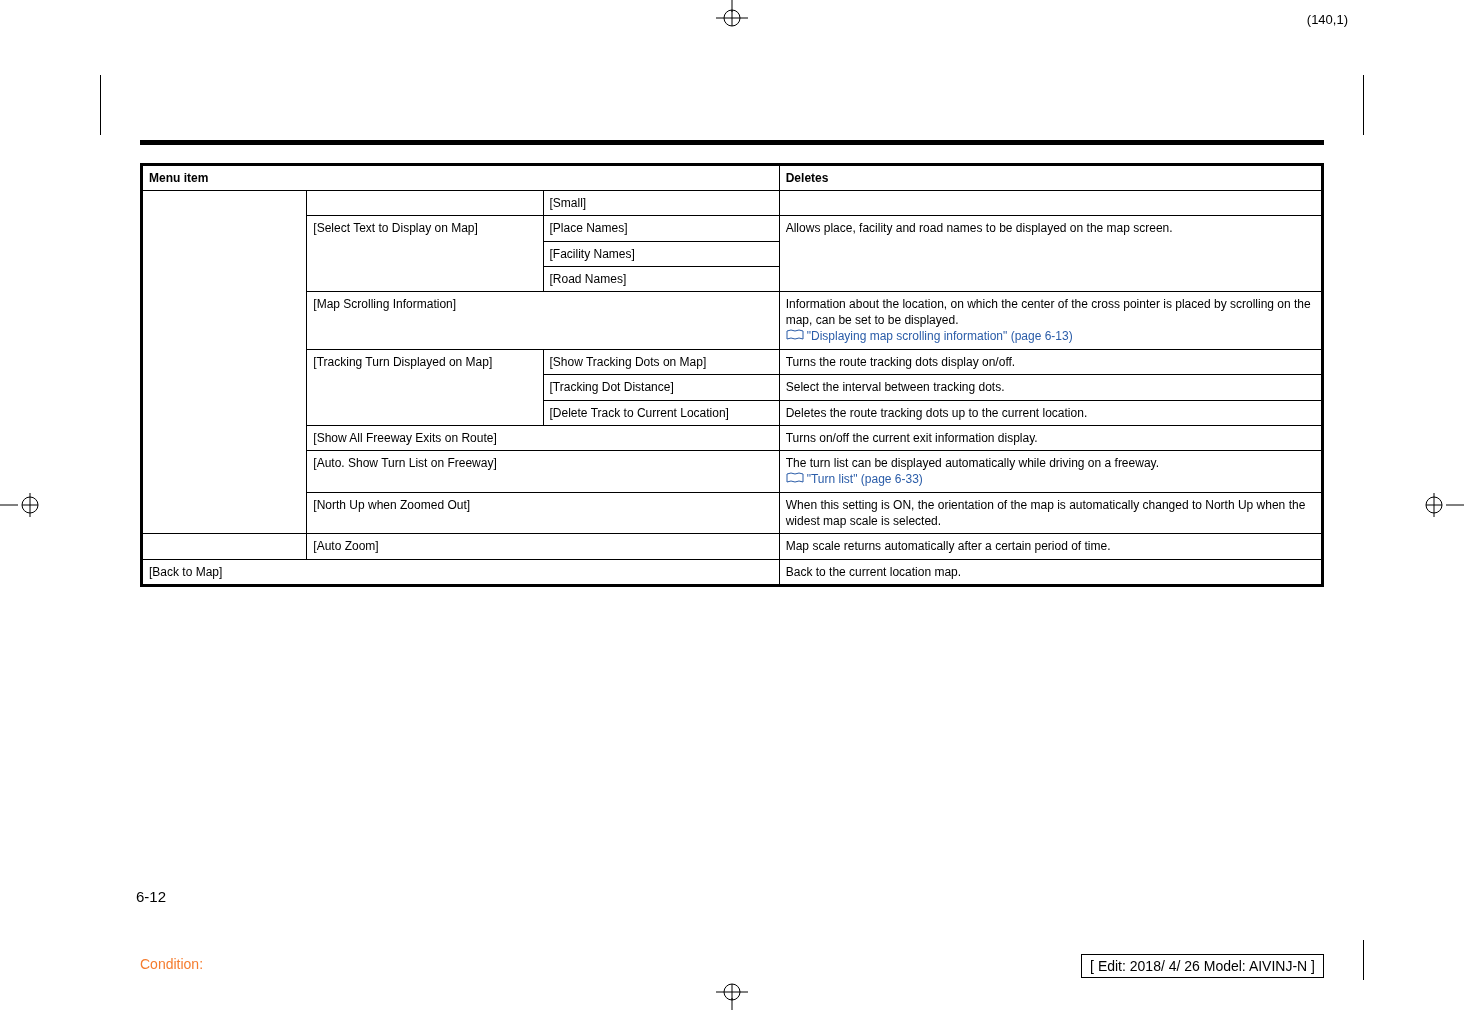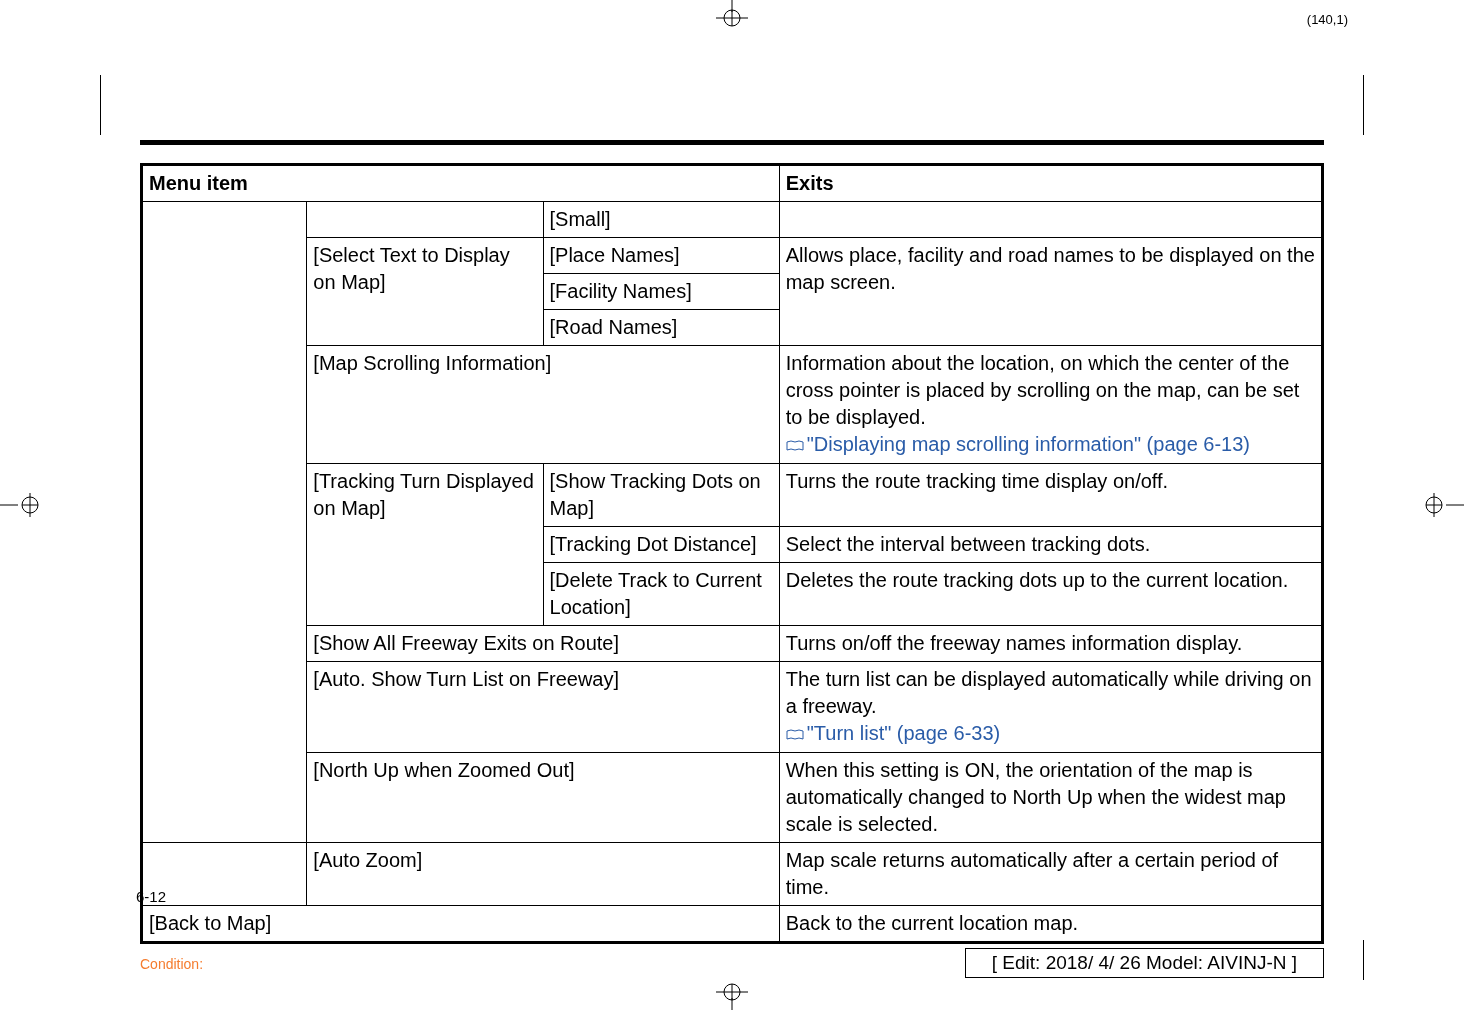--- a/index.html
+++ b/index.html
@@ -75,21 +75,21 @@
   .hr {
     border: none;
     border-top: 5px solid #000;
     margin: 0 0 18px 0;
   }
   table {
     width: 100%;
     border-collapse: collapse;
     border: 3px solid #000;
     table-layout: fixed;
-    font-size: 20px;
+    font-size: 12px;
   }
   col.c1 { width: 14%; }
   col.c2 { width: 20%; }
   col.c3 { width: 20%; }
   col.c4 { width: 46%; }
   th, td {
     border: 1px solid #000;
     padding: 4px 6px;
     vertical-align: top;
     text-align: left;
@@ -113,22 +113,22 @@
     left: 140px;
     bottom: 38px;
     font-size: 14px;
     color: #f57c2e;
   }
   .edit-box {
     position: absolute;
     right: 140px;
     bottom: 32px;
     border: 1px solid #000;
-    padding: 3px 26px;
-    font-size: 19px;
+    padding: 3px 8px;
+    font-size: 14px;
   }
   .side-tick-br {
     position: absolute;
     bottom: 30px;
     right: 100px;
     width: 2px;
     height: 40px;
     border-right: 1px solid #000;
   }
 </style>
@@ -180,21 +180,21 @@
   <table>
     <colgroup>
         <col class="c1">
         <col class="c2">
         <col class="c3">
         <col class="c4">
       </colgroup>
     <tbody>
         <tr>
       <th colspan="3">Menu item</th>
-      <th>Exits</th>
+      <th>Deletes</th>
     </tr>
 
     <tr>
       <td rowspan="11"></td>
       <td></td>
       <td>[Small]</td>
       <td></td>
     </tr>
 
     <tr>
@@ -217,34 +217,34 @@
           <svg width="18" height="12">
                 <path d="M1 10 L1 2 Q5 0 9 2 Q13 0 17 2 L17 10 Q13 8 9 10 Q5 8 1 10 Z" fill="none" stroke="#2a5ca8" stroke-width="1"></path>
               </svg>
         </span><span class="xref">"Displaying map scrolling information" (page 6-13)</span>
       </td>
     </tr>
 
     <tr>
       <td rowspan="3">[Tracking Turn Displayed on Map]</td>
       <td>[Show Tracking Dots on Map]</td>
-      <td>Turns the route tracking time display on/off.</td>
+      <td>Turns the route tracking dots display on/off.</td>
     </tr>
     <tr>
       <td>[Tracking Dot Distance]</td>
       <td>Select the interval between tracking dots.</td>
     </tr>
     <tr>
       <td>[Delete Track to Current Location]</td>
       <td>Deletes the route tracking dots up to the current location.</td>
     </tr>
 
     <tr>
       <td colspan="2">[Show All Freeway Exits on Route]</td>
-      <td>Turns on/off the freeway names information display.</td>
+      <td>Turns on/off the current exit information display.</td>
     </tr>
 
     <tr>
       <td colspan="2">[Auto. Show Turn List on Freeway]</td>
       <td>
         <span>The turn list can be displayed automatically while driving on a freeway.</span><br>
         <span class="xref-icon">
           <svg width="18" height="12">
                 <path d="M1 10 L1 2 Q5 0 9 2 Q13 0 17 2 L17 10 Q13 8 9 10 Q5 8 1 10 Z" fill="none" stroke="#2a5ca8" stroke-width="1"></path>
               </svg>

